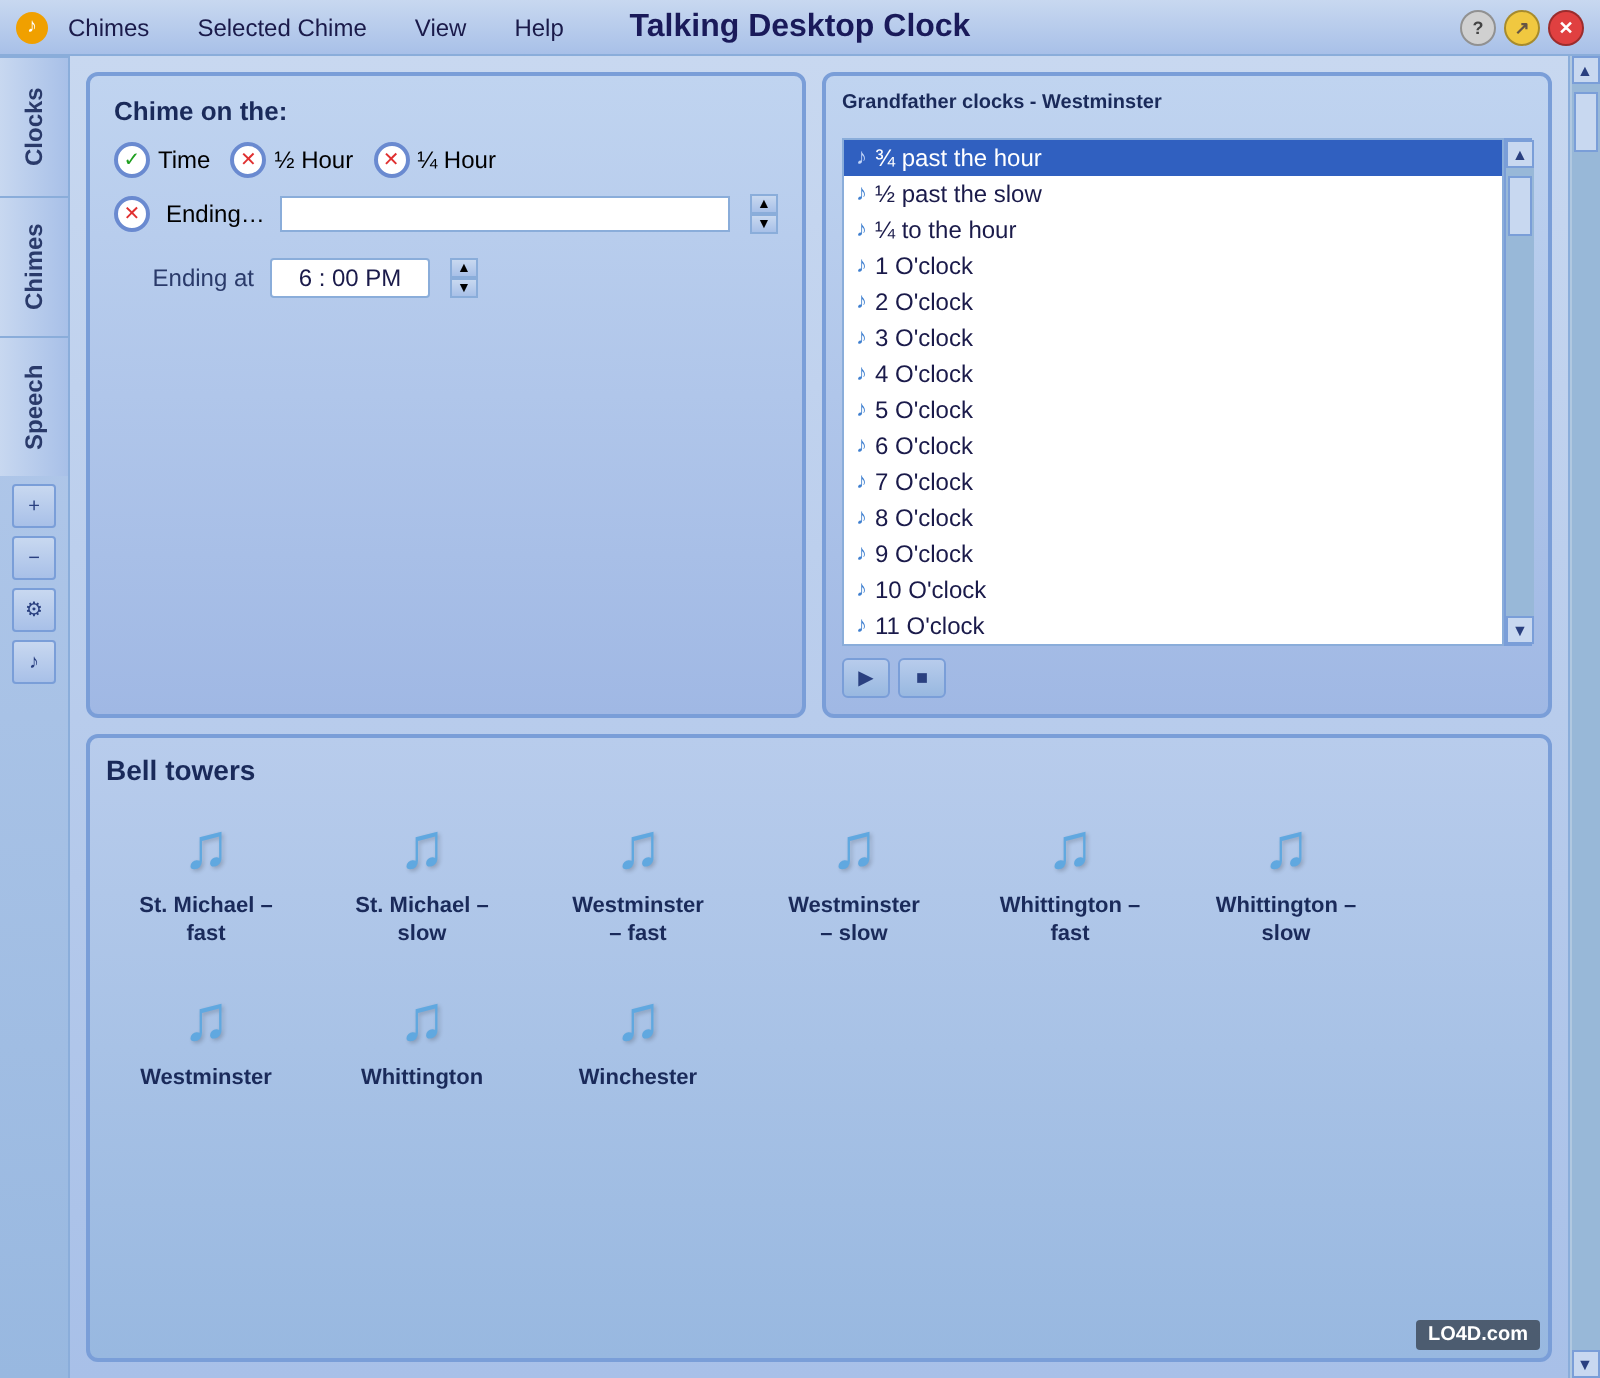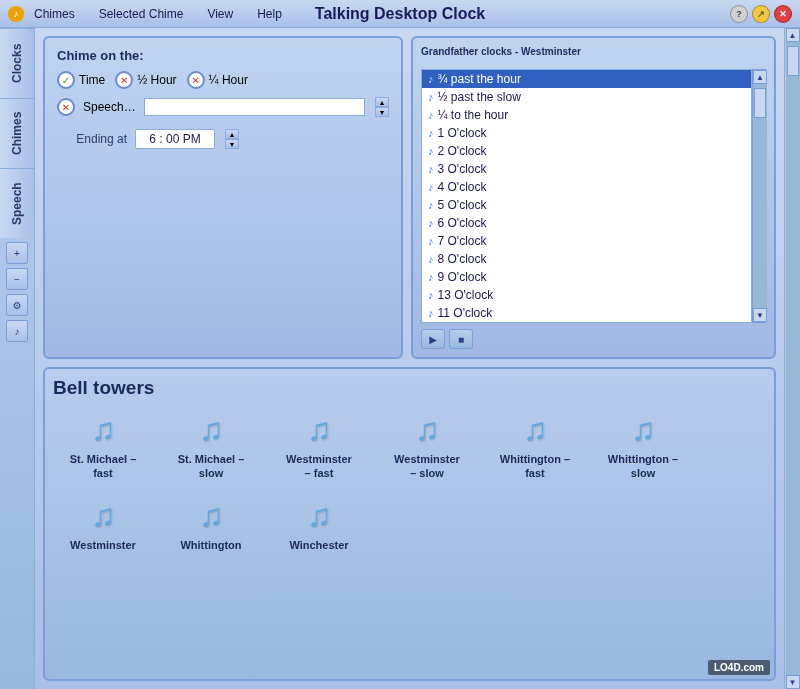--- a/index.html
+++ b/index.html
@@ -275,21 +275,21 @@
       background: linear-gradient(to bottom, #b8ccec, #98b8e0);
       border: 2px solid #7a9ed8;
       border-radius: 6px;
       padding: 8px;
       overflow-y: auto;
       position: relative;
     }
     .section-title {
       font-weight: bold;
       color: #1a2a5a;
-      font-size: 19px;
+      font-size: 14px;
       margin-bottom: 10px;
       padding-bottom: 2px;
     }
     .bell-grid {
       display: flex;
       flex-wrap: wrap;
       gap: 8px;
       margin-bottom: 16px;
     }
     .bell-item {
@@ -445,21 +445,21 @@
             <span>½ Hour</span>
           </div>
           <div class="chime-option">
             <div class="radio-check inactive">✕</div>
             <span>¼ Hour</span>
           </div>
         </div>
 
         <div class="every-row">
           <div class="radio-check inactive">✕</div>
-          <span>Speech…</span>
+          <span>Ending…</span>
           <input class="every-input" type="text" value="" style="">
           <div class="every-spinner">
             <div class="spin-btn">▲</div>
             <div class="spin-btn">▼</div>
           </div>
         </div>
 
 
         <div class="time-row">
           <span class="time-label">Ending at</span>
@@ -518,21 +518,21 @@
             <div class="chime-list-item">
               <span class="music-note">♪</span>
               <span>8 O'clock</span>
             </div>
             <div class="chime-list-item">
               <span class="music-note">♪</span>
               <span>9 O'clock</span>
             </div>
             <div class="chime-list-item">
               <span class="music-note">♪</span>
-              <span>13 O'clock</span>
+              <span>10 O'clock</span>
             </div>
             <div class="chime-list-item">
               <span class="music-note">♪</span>
               <span>11 O'clock</span>
             </div>
           </div>
           <div class="chime-scrollbar">
             <div class="scroll-arrow">▲</div>
             <div class="scroll-track">
               <div class="scroll-thumb"></div>

